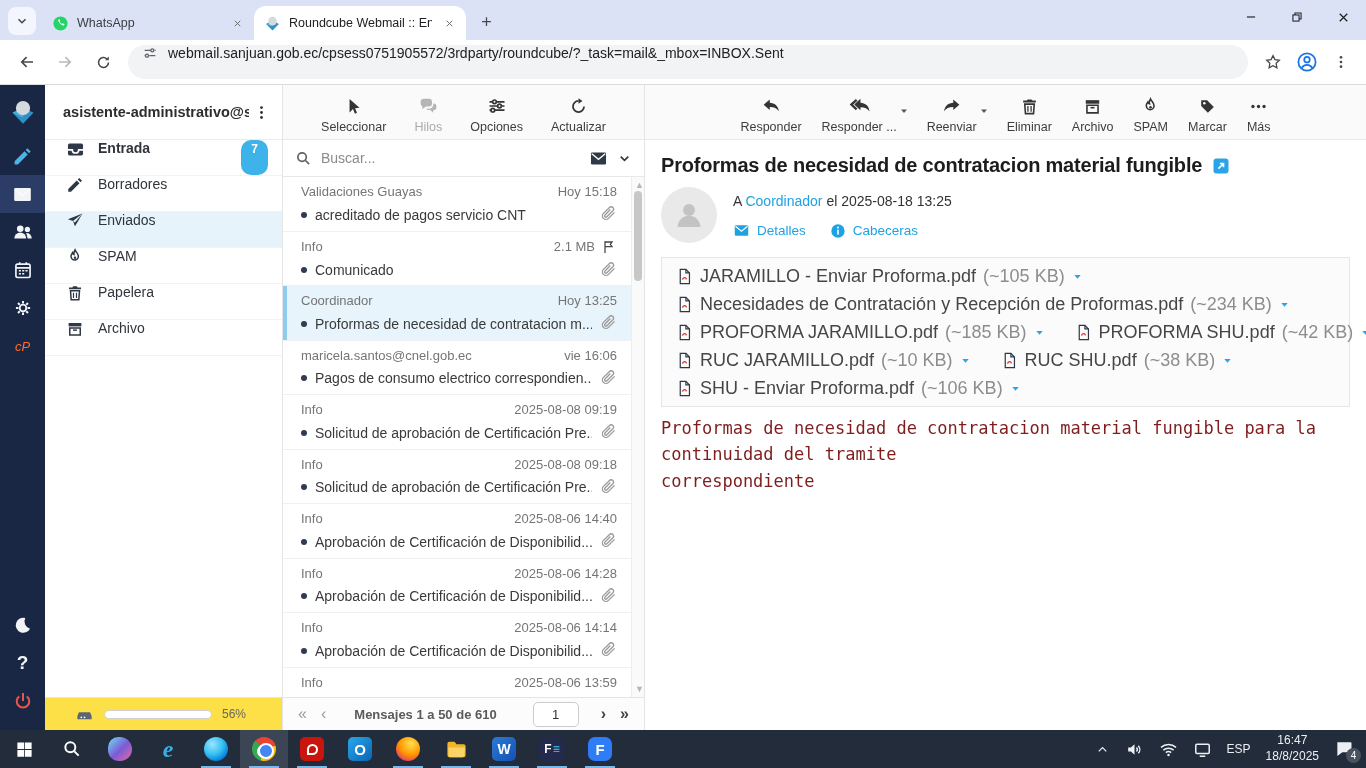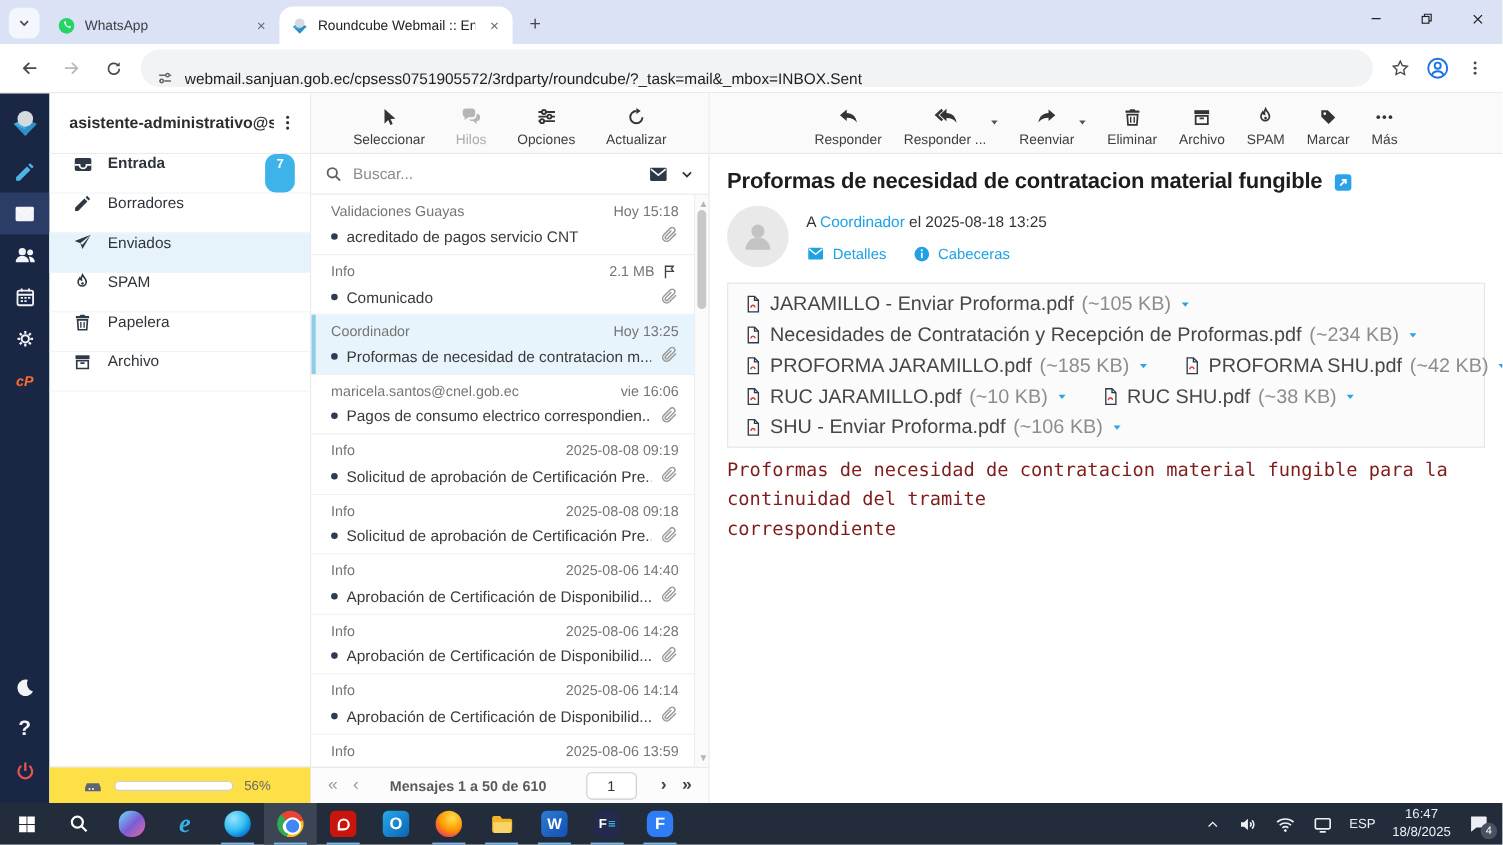--- a/index.html
+++ b/index.html
@@ -14,32 +14,32 @@
   .tab .tlabel{flex:1;white-space:nowrap;overflow:hidden}
   .tab.active{background:#fff;border-radius:12px 12px 0 0;color:#202124}
   .tclose{width:18px;height:18px;border-radius:50%;display:flex;align-items:center;justify-content:center;color:#5f6368}
   .newtab{width:28px;height:28px;margin:0 0 5px 6px;display:flex;align-items:center;justify-content:center;color:#44474c}
   .wctrl{margin-left:auto;display:flex;align-self:flex-start}
   .wctrl>div{width:46px;height:34px;display:flex;align-items:center;justify-content:center;color:#202124}
 
   .btoolbar{position:absolute;top:40px;left:0;right:0;height:45px;background:#fff;border-bottom:1px solid #dadce0;display:flex;align-items:center;padding:0 8px}
   .navbtn{width:34px;height:34px;border-radius:50%;display:flex;align-items:center;justify-content:center;color:#45484d;margin:0 2px}
   .navbtn.disabled{color:#b6b9be}
-  .urlbar{flex:1;height:34px;background:#f1f3f4;border-radius:17px;margin:0 8px 0 6px;display:flex;align-items:flex-end;padding:0 14px;gap:10px;color:#202124;font-size:14px}
+  .urlbar{flex:1;height:34px;background:#f1f3f4;border-radius:17px;margin:0 8px 0 6px;display:flex;align-items:flex-start;padding:0 14px;gap:10px;color:#202124;font-size:14px}
   .urltext{white-space:nowrap;overflow:hidden}
   .bm{width:34px;height:34px;display:flex;align-items:center;justify-content:center;color:#45484d}
 
   
   .app{position:absolute;top:85px;left:0;right:0;bottom:38px;display:flex;background:#fff}
 
   .rail{width:45px;background:#1a2744;display:flex;flex-direction:column;align-items:center;padding:8px 0 10px;color:#f2f4f8}
   .rail .ric{width:45px;height:38px;display:flex;align-items:center;justify-content:center}
   .rail .ric.active{background:#2b3c66}
   .rail .grow{flex:1}
-  .cp{color:#ff6c2c;font-weight:bold;font-style:italic;font-size:13px}
+  .cp{color:#ff6c2c;font-weight:normal;font-style:italic;font-size:13px}
 
   .folderpane{width:238px;background:#fff;border-right:1px solid #e4e4e4;display:flex;flex-direction:column}
   .acct{height:55px;display:flex;align-items:center;border-bottom:1px solid #ececec;padding:0 8px 0 18px}
   .acct .aname{flex:1;font-weight:bold;font-size:14.5px;color:#2d2d2d;white-space:nowrap;overflow:hidden}
   .acct .kebab{color:#333;padding:0 4px}
   .folders{flex:1}
   .folder{height:36px;display:flex;gap:13px;padding:0 14px 0 20px;font-size:14px;color:#30353c;border-bottom:1px solid #f3f3f3}
   .folder .fic{width:20px;display:flex;justify-content:center;color:#2e3846}
   .folder.bold .flabel{font-weight:bold}
   .folder.selected{background:#e7f3fb}

